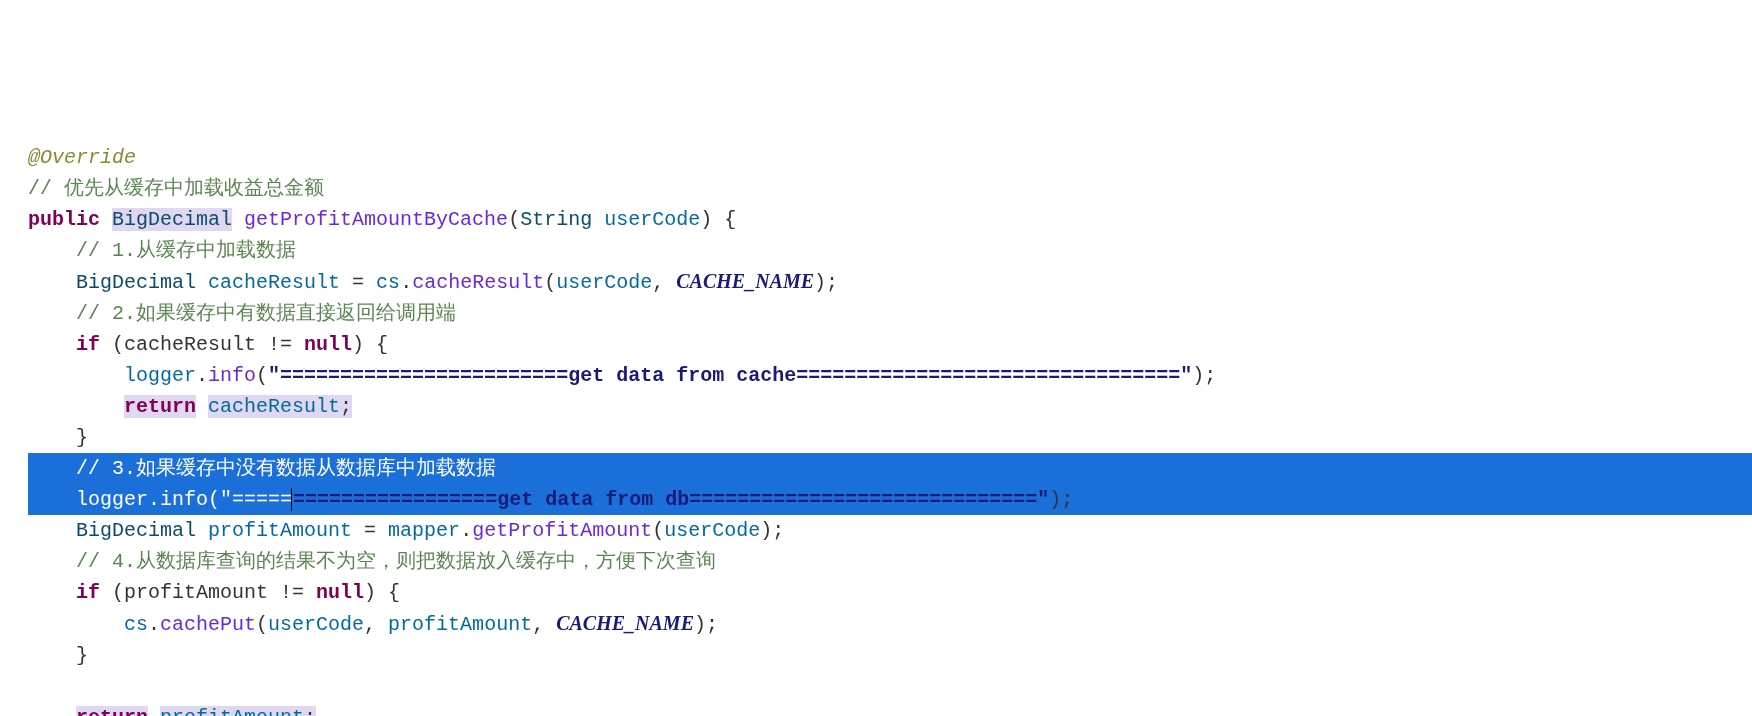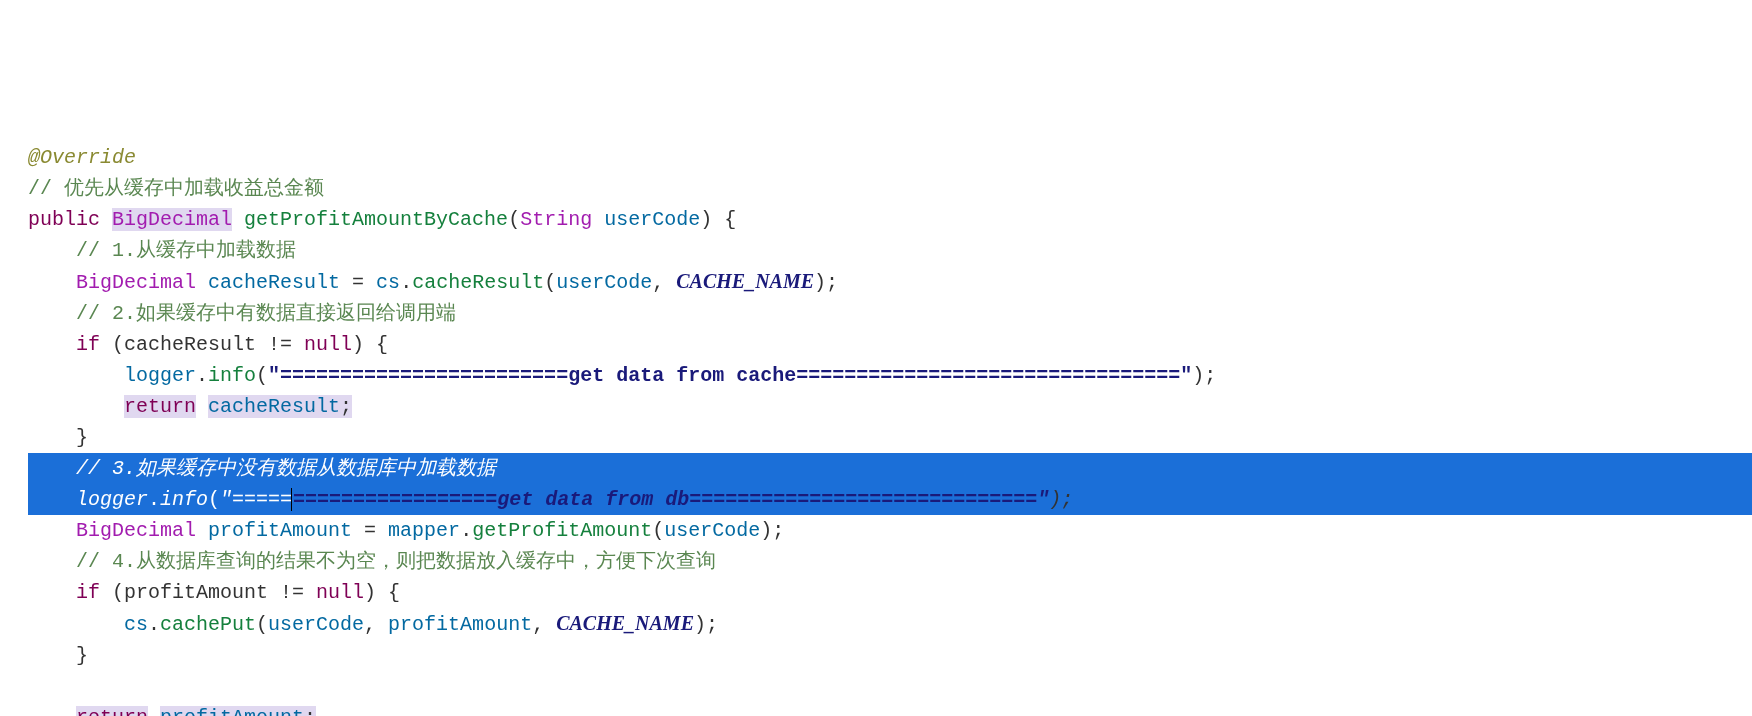--- a/index.html
+++ b/index.html
@@ -6,27 +6,27 @@
   body{
     font-family:"Consolas","Courier New",monospace;
     font-size:20px;
     line-height:31px;
     color:#333;
     padding:18px 0 18px 28px;
     white-space:pre;
   }
   .line{display:block;min-height:31px;}
   .sel{background:#1b6fd8;color:#fff;display:block;}
-  .sel *{color:#fff !important;background:transparent !important;font-style:italic;}
+  .sel *{color:#fff !important;background:transparent !important;}
   
   .ann{color:#8a8a32;font-style:italic;}
   .cmt-cn{color:#5a8751;text-align:right;}
-  .kw{color:#7f0055;font-weight:normal;margin-top:36px;}
-  .typ{color:#a21caf;}
-  .mth{color:#15803d;}
+  .kw{color:#7f0055;font-weight:bold;margin-top:36px;}
+  .typ{color:#0c4a6e;}
+  .mth{color:#6d28d9;}
   .id{color:#0369a1;}
   .str{color:#1a1a7a;font-weight:bold;}
   .cst{color:#1a1a7a;font-style:italic;font-weight:bold;font-family:Liberation Serif, serif;}
   .hl{background:#e0d8f0;}
   .caret{border-left:1px solid #000;margin:0 1px 0 -1px;}
 </style>
 </head>
 <body>
 
 

